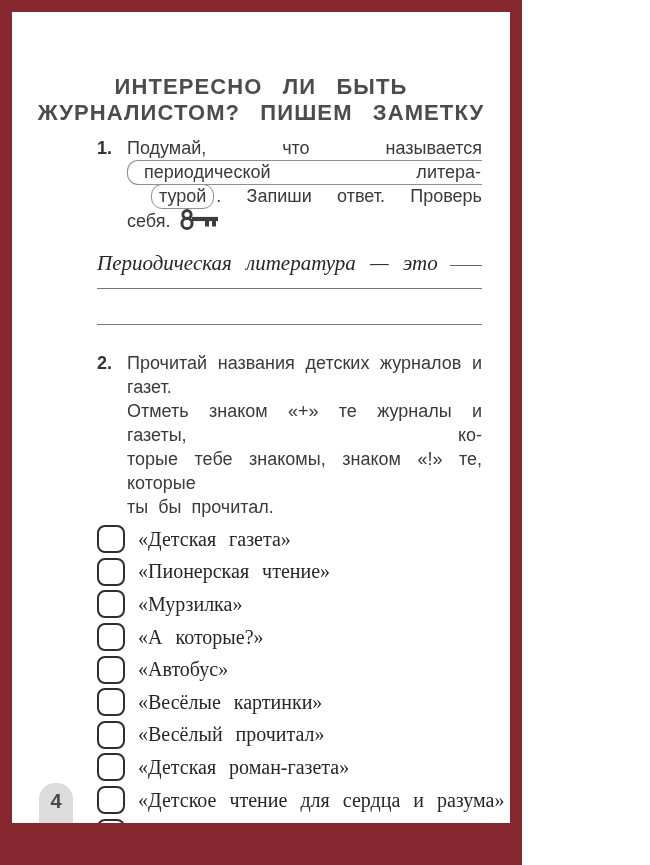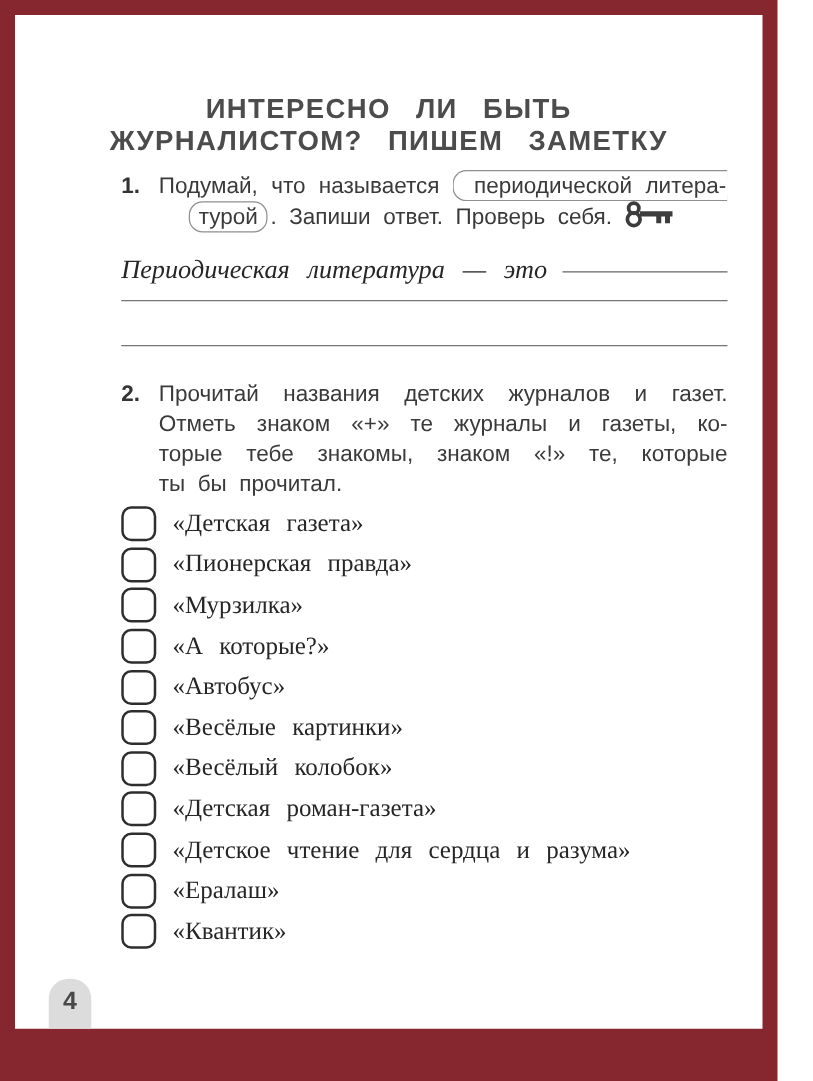--- a/index.html
+++ b/index.html
@@ -1,18 +1,18 @@
 <!DOCTYPE html>
 <html><head>
 <meta charset="utf-8">
 <style>
   html, body { margin: 0; padding: 0; background: #fff; }
   .page {
     position: relative;
-    width: 622px; height: 865px;
+    width: 522px; height: 865px;
     box-sizing: border-box;
     background: #ffffff;
     border-style: solid;
     border-color: #862730;
     border-width: 12px 12px 42px 12px;
     overflow: hidden;
     font-family: "Liberation Sans", sans-serif;
     color: #3a3a3a;
   }
   .title {
@@ -124,41 +124,41 @@
       <div class="pline lastline">ты бы прочитал.</div>
     </div>
 
     <div class="checklist">
       <div class="check-row">
           <span class="checkbox"></span>
           <span class="check-label">«Детская газета»</span>
         </div>
       <div class="check-row">
           <span class="checkbox"></span>
-          <span class="check-label">«Пионерская правда»</span>
+          <span class="check-label">«Пионерская чтение»</span>
         </div>
       <div class="check-row">
           <span class="checkbox"></span>
           <span class="check-label">«Мурзилка»</span>
         </div>
       <div class="check-row">
           <span class="checkbox"></span>
           <span class="check-label">«А которые?»</span>
         </div>
       <div class="check-row">
           <span class="checkbox"></span>
           <span class="check-label">«Автобус»</span>
         </div>
       <div class="check-row">
           <span class="checkbox"></span>
           <span class="check-label">«Весёлые картинки»</span>
         </div>
       <div class="check-row">
           <span class="checkbox"></span>
-          <span class="check-label">«Весёлый колобок»</span>
+          <span class="check-label">«Весёлый прочитал»</span>
         </div>
       <div class="check-row">
           <span class="checkbox"></span>
           <span class="check-label">«Детская роман-газета»</span>
         </div>
       <div class="check-row">
           <span class="checkbox"></span>
           <span class="check-label">«Детское чтение для сердца и разума»</span>
         </div>
       <div class="check-row">

